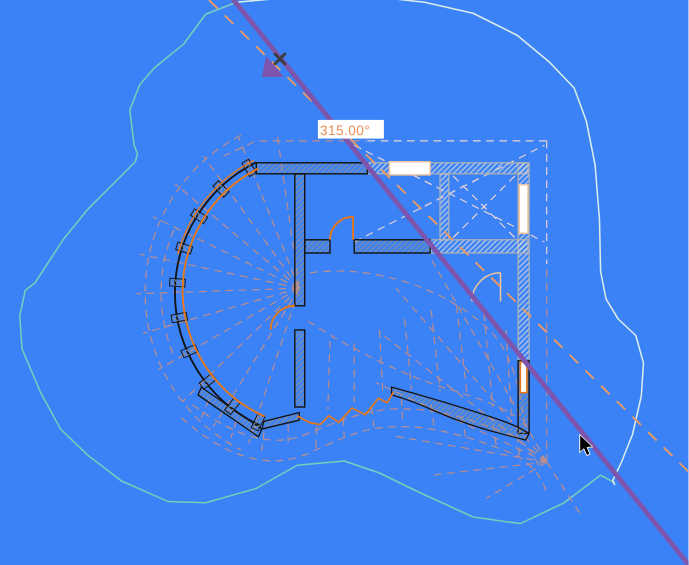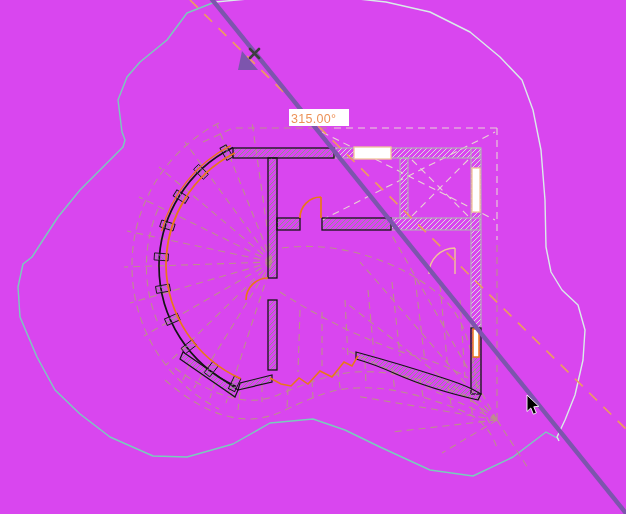--- a/index.html
+++ b/index.html
@@ -1,16 +1,16 @@
 <!DOCTYPE html>
 <html><head>
 <meta charset="utf-8">
 <style>
   html,body{margin:0;padding:0;background:#fff;}
-  .canvas-wrap{position:relative;width:626px;height:514px;overflow:hidden;background:#d946ef;
+  .canvas-wrap{position:relative;width:626px;height:514px;overflow:hidden;background:#3b82f6;
     font-family:"Liberation Sans",sans-serif;}
   svg{display:block}
   text.angle{font-family:"Liberation Sans",sans-serif;font-size:12.5px;letter-spacing:.3px;}
 </style>
 </head>
 <body>
 
 <div class="canvas-wrap">
 <svg width="626" height="514" viewBox="0 0 626 514" xmlns="http://www.w3.org/2000/svg">
   <defs>

